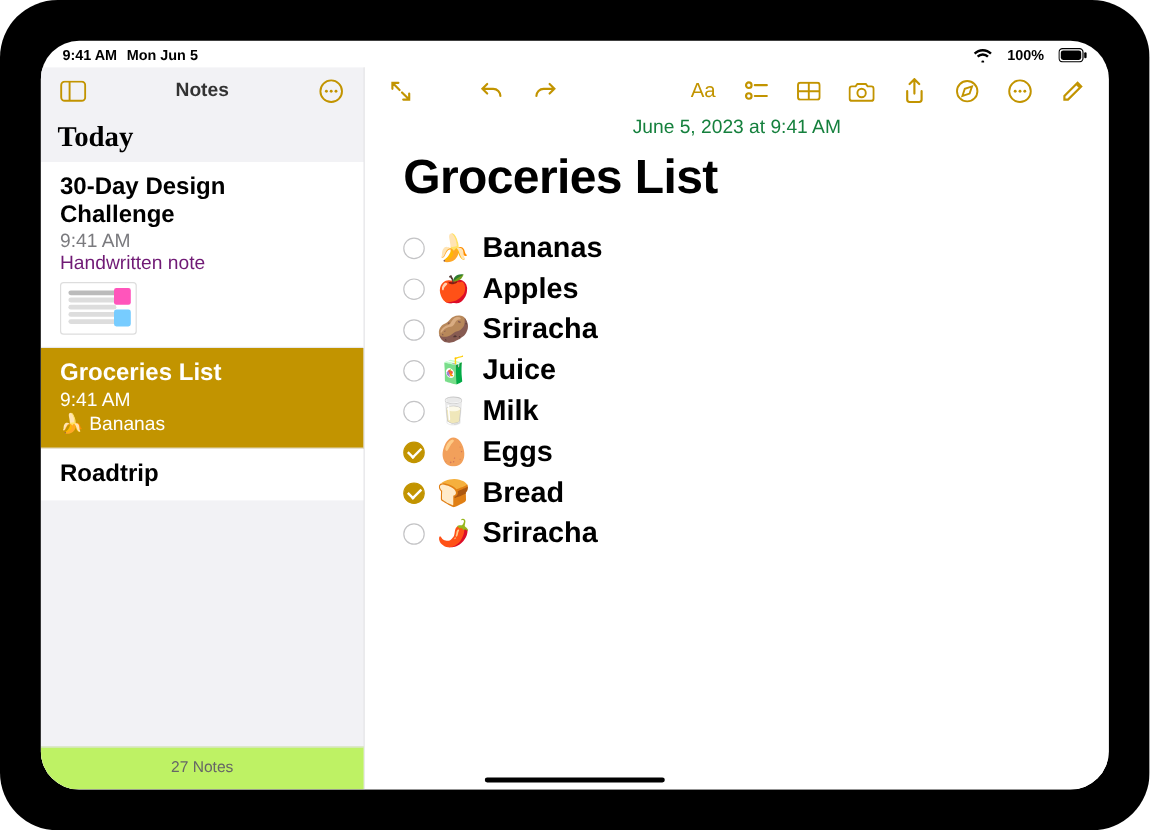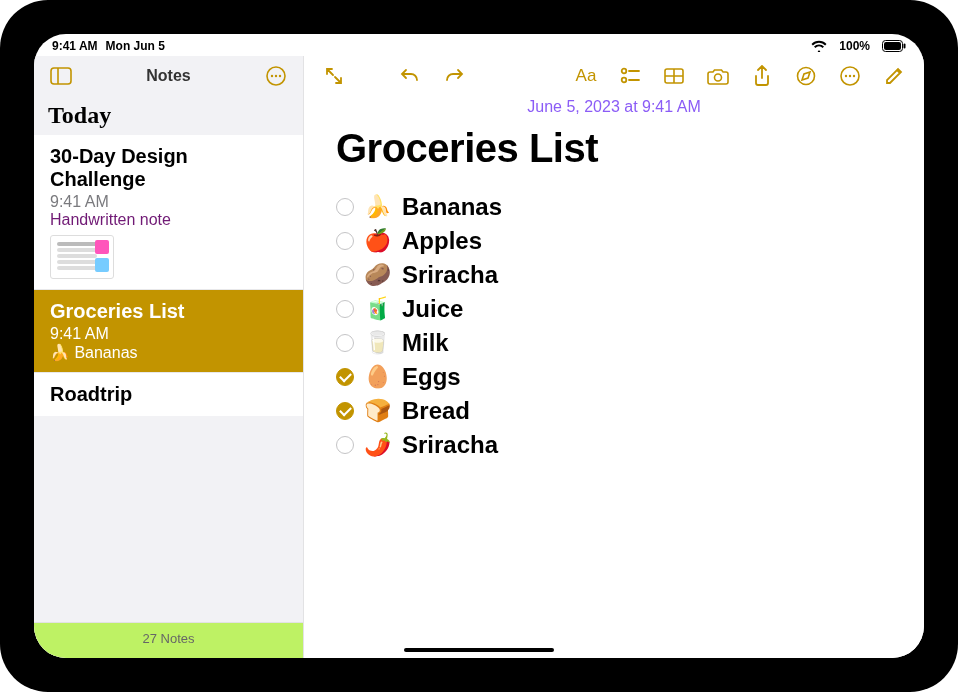--- a/index.html
+++ b/index.html
@@ -63,21 +63,21 @@
   .sidebar-footer { text-align:center; font-size:13px; color:#666; padding: 8px 0 12px 0; border-top:1px solid #e2e2e4; background:#bef264; }
 
   
   .main { flex:1; display:flex; flex-direction:column; background:#fff; }
   .main-toolbar {
     display:flex; align-items:center; gap: 20px; padding: 6px 18px; height:40px;
     color:#c29400; justify-content: flex-start;
   }
   .main-toolbar .spacer { flex:1; }
   .tb-icon { width:24px; height:24px; display:flex; align-items:center; justify-content:center; cursor:pointer; }
-  .note-meta { text-align:center; color:#8b5cf6; font-size:16px; margin-top:2px; }
+  .note-meta { text-align:center; color:#15803d; font-size:16px; margin-top:2px; }
   .note-body { padding: 4px 32px 20px 32px; overflow:auto; }
   .note-heading { font-size: 40px; font-weight: 900; margin: 6px 0 22px 0; letter-spacing: -0.5px;}
   .check-row { display:flex; align-items:center; gap: 10px; font-size: 24px; font-weight:700; margin: 6px 0; }
   .check-circle {
     width:18px; height:18px; border:1.5px solid #c4c4c6; border-radius:50%;
     display:inline-flex; align-items:center; justify-content:center; flex: 0 0 18px;
   }
   .check-circle.checked { background:#c29400; border-color:#c29400; }
   .check-circle.checked::after {
     content:""; width:5px; height:9px; border:solid #fff; border-width:0 2px 2px 0;

